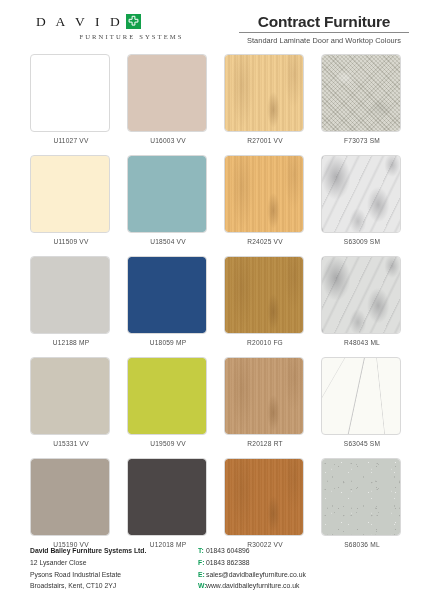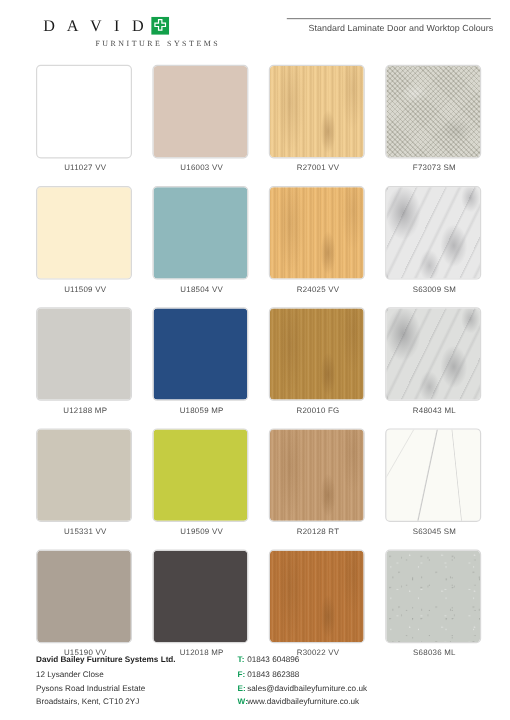--- a/index.html
+++ b/index.html
@@ -80,21 +80,20 @@
     line-height: 1.1;
   }
   .head-rule {
     border-bottom: 1.2px solid #8a8a8a;
     margin: 2px 2px 3px 2px;
   }
   .head-sub {
     font-size: 7.4px;
     color: #4a4a4a;
     letter-spacing: 0.05px;
-    text-align: right;
   }
 
   
   .grid {
     padding: 8px 22px 0 30px;
   }
   .row {
     display: flex;
     justify-content: space-between;
     margin-bottom: 11px;
@@ -286,20 +285,21 @@
         <span class="logo-cross">
           <svg width="15" height="15" viewBox="0 0 15 15" aria-hidden="true">
             <rect x="0" y="0" width="15" height="15" fill="#12A04A"></rect>
             <path d="M6.1 2.3h2.8v3.0h3.0v2.8h-3.0v3.0H6.1v-3.0h-3.0V5.3h3.0z" fill="none" stroke="#ffffff" stroke-width="1"></path>
           </svg>
         </span>
       </div>
       <div class="brand-sub">FURNITURE SYSTEMS</div>
     </div>
     <div class="head-right">
+      <div class="head-title">Contract Furniture</div>
       <div class="head-rule"></div>
       <div class="head-sub">Standard Laminate Door and Worktop Colours</div>
     </div>
   </div>
 
   <div class="grid">
 
     <div class="row">
       <div class="cell">
         <div class="chip" style="background-color: rgb(255, 255, 255);"></div>

